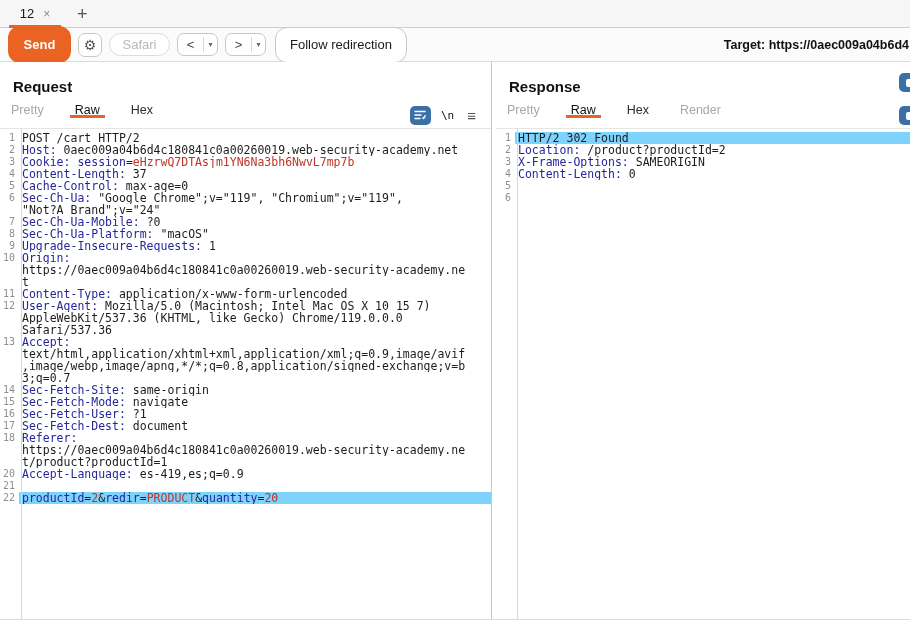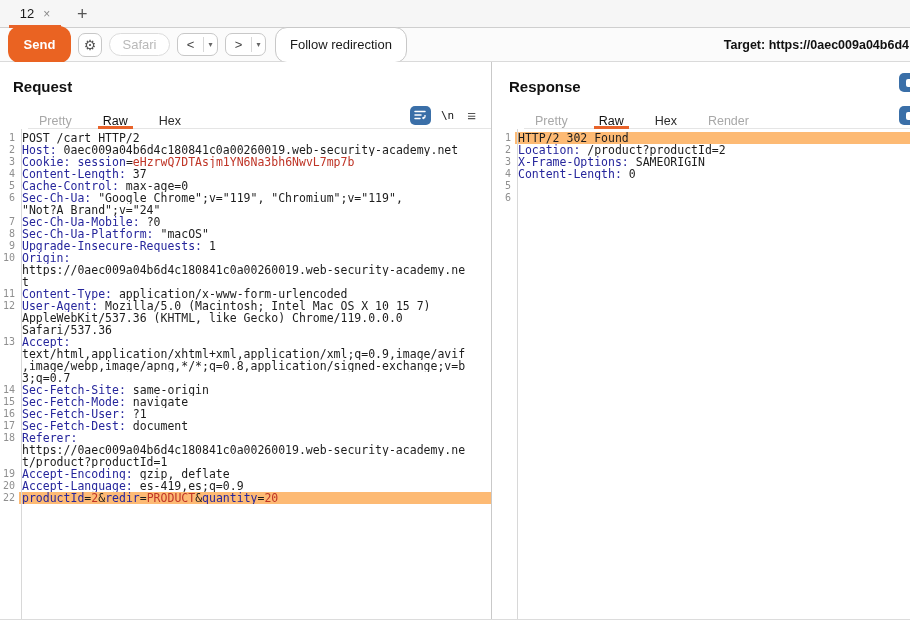--- a/index.html
+++ b/index.html
@@ -29,21 +29,21 @@
 
   
   .main { flex:1; display:flex; min-height:0; }
   .panel { background:#fff; display:flex; flex-direction:column; overflow:hidden; position:relative; }
   .panel.req { width:492px; border-right:1px solid #c9c9c9; flex-shrink:0; }
   .pgap { width:4px; flex-shrink:0; }
   .panel.resp { flex:1; }
 
   .phead { height:67px; position:relative; flex-shrink:0; }
   .ptitle { position:absolute; top:16px; left:13px; font-size:15px; font-weight:bold; color:#111; }
-  .ptabs { position:absolute; left:0; right:0; bottom:0; height:26px; border-bottom:1px solid #e5e5e5; display:flex; align-items:flex-end; padding-left:9px;margin-left:28px; }
+  .ptabs { position:absolute; left:0; right:0; bottom:0; height:26px; border-bottom:1px solid #e5e5e5; display:flex; align-items:flex-start; padding-left:9px; }
   .ptab { display:flex; align-items:center; padding:0 2px; margin-right:27px; font-size:12.5px; color:#2b2b2b; position:relative; cursor:default; }
   .ptab.dim { color:#a8a8a8; }
   .ptab.active { color:#111; }
   .ptab.active::after { content:""; position:absolute; left:-3px; right:-3px; bottom:-1px; height:3px; background:#e8632a; }
 
   .reqicons { position:absolute; right:0; bottom:0; height:26px; display:flex; align-items:center; }
   .wrap-btn { width:21px; height:19px; border-radius:5px; background:#3a6fa8; display:flex; align-items:center; justify-content:center; margin-right:10px; }
   .nl-label { font-size:11px; color:#111; margin-right:13px; font-family:"DejaVu Sans Mono", monospace; }
   .menu-icon { font-size:15px; color:#555; margin-right:15px; }
 
@@ -51,21 +51,21 @@
   .resp-clip.c1 { top:11px; right:-10px; }
   .resp-clip.c2 { top:44px; right:-10px; }
   .resp-clip .dash { width:8px; height:8px; border-radius:2px; background:#fff; }
 
   
   .editor { flex:1; position:relative; padding-top:3px; font-family:"DejaVu Sans Mono", monospace; font-size:11.5px; line-height:12px; }
   .editor::before { content:""; position:absolute; left:21px; top:0; bottom:0; width:1px; background:#d8d8d8; }
   .erow { display:flex; height:12px; }
   .erow .ln { width:18px; flex-shrink:0; text-align:right; color:#8f8f8f; font-size:10px; line-height:12px; padding-right:3px; }
   .erow .code { flex:1; margin-left:1px; padding-left:3px; white-space:pre; overflow:hidden; }
-  .erow.hl .code { background:#fdba74; }
+  .erow.hl .code { background:#7dd3fc; }
   .editor span.h { color:#26269c; }
   .editor span.v { color:#bf3426; }
   .editor span.p { color:#1c1c1c;margin-top:15px; }
 </style>
 </head>
 <body>
 
 <div class="app">
 
   <div class="tabbar">
@@ -225,26 +225,26 @@
           </div>
           <div class="erow">
             <span class="ln"></span>
             <span class="code"><span class="p">https://0aec009a04b6d4c180841c0a00260019.web-security-academy.ne</span></span>
           </div>
           <div class="erow">
             <span class="ln"></span>
             <span class="code"><span class="p">t/product?productId=1</span></span>
           </div>
           <div class="erow">
-            <span class="ln">19</span>
-            <span class="code"><span class="h">Accept-Encoding:</span><span class="p"> gzip, deflate</span></span>
-          </div>
-          <div class="erow">
             <span class="ln">20</span>
             <span class="code"><span class="h">Accept-Language:</span><span class="p"> es-419,es;q=0.9</span></span>
+          </div>
+          <div class="erow">
+            <span class="ln">21</span>
+            <span class="code"></span>
           </div>
           <div class="erow hl">
             <span class="ln">22</span>
             <span class="code"><span class="h">productId</span><span class="p">=</span><span class="v">2</span><span class="p">&amp;</span><span class="h">redir</span><span class="p">=</span><span class="v">PRODUCT</span><span class="p">&amp;</span><span class="h">quantity</span><span class="p">=</span><span class="v">20</span></span>
           </div>
         </div>
     </div>
 
     <div class="pgap"></div>
 

